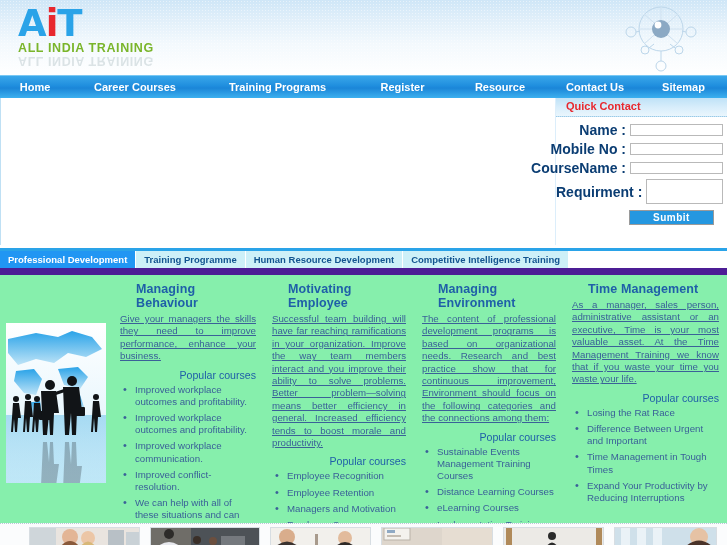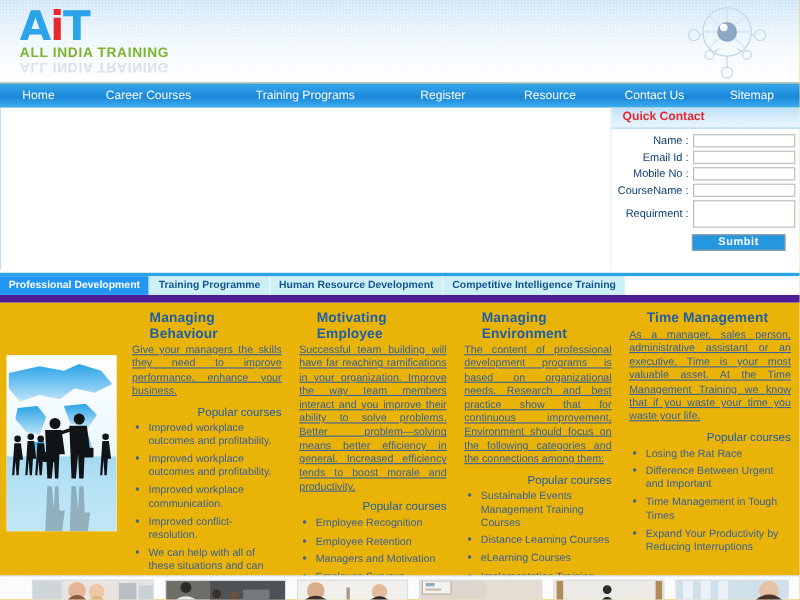--- a/index.html
+++ b/index.html
@@ -4,21 +4,21 @@
 <title>All India Training</title>
 <style>
   html,body{margin:0;padding:0;}
   body{
     width:727px;height:545px;overflow:hidden;
     background:#ffffff;
     font-family:"Liberation Sans",sans-serif;
     font-size:11px;
     color:#2f5c9e;
   }
-  .page{position:relative;width:727px;height:545px;background:#eab308;}
+  .page{position:relative;width:727px;height:545px;background:#86efac;}
 
   
   .header{
     position:relative;height:75px;width:727px;
     background:linear-gradient(to bottom,#cfe6f7 0%,#e2f0fa 28%,#f3f9fd 58%,#ffffff 100%);
     overflow:hidden;
   }
   .header-dots{
     position:absolute;inset:0;
     background-image:radial-gradient(rgba(255,255,255,.85) 0.6px, transparent 0.7px);
@@ -47,21 +47,21 @@
   }
 
   
   .nav{
     position:relative;height:22px;width:727px;
     background:linear-gradient(to bottom,#3aa7ea 0%,#1f8ede 45%,#1b86d8 55%,#3cb0ef 100%);
     border-top:1px solid #79c8f4;
     display:flex;align-items:center;
   }
   .nav-item{
-    color:#ffffff;font-size:11px;font-weight:normal;
+    color:#ffffff;font-size:11px;font-weight:bold;
     text-align:center;white-space:nowrap;cursor:pointer;
     height:22px;line-height:22px;
   }
 
   
   .banner-row{
     position:relative;width:727px;height:150px;
     background:#ffffff;
     border-bottom:3px solid #2aa3e8;
     display:flex;
@@ -77,21 +77,21 @@
   .qc-head{
     height:19px;
     background:linear-gradient(to bottom,#bfe2f7 0%,#d9eefb 55%,#eaf6fd 100%);
     border-bottom:1px dotted #9dc9e4;
     color:#e8282f;font-weight:bold;font-size:11px;
     padding:2px 0 0 10px;box-sizing:border-box;
   }
   .qc-body{padding:5px 4px 0 0;}
   .qc-row{display:flex;align-items:center;justify-content:flex-end;margin-bottom:3px;}
   .qc-label{
-    color:#0b3d73;font-weight:normal;font-size:10px;text-align:left;
+    color:#0b3d73;font-weight:bold;font-size:14px;text-align:left;
     padding-right:4px;white-space:nowrap;
   }
   .qc-input{
     width:93px;height:12px;border:1px solid #b9b9b9;background:#fff;
     font-size:9px;box-sizing:border-box;padding:0 2px;
   }
   .qc-area{
     width:93px;height:25px;border:1px solid #b9b9b9;background:#fff;
     font-size:9px;box-sizing:border-box;resize:none;
   }
@@ -224,24 +224,20 @@
 
     <div class="quick-contact">
       <div class="qc-head">Quick Contact</div>
       <div class="qc-body">
 
         <div class="qc-row">
           <div class="qc-label">Name :</div>
           <input class="qc-input" type="text" placeholder="" style="">
         </div>
 
-        <div class="qc-row">
-          <div class="qc-label">Email Id :</div>
-          <input class="qc-input" type="text" placeholder="" style="">
-        </div>
 
         <div class="qc-row">
           <div class="qc-label">Mobile No :</div>
           <input class="qc-input" type="text" placeholder="" style="">
         </div>
 
         <div class="qc-row">
           <div class="qc-label">CourseName :</div>
           <input class="qc-input" type="text" placeholder="" style="">
         </div>

